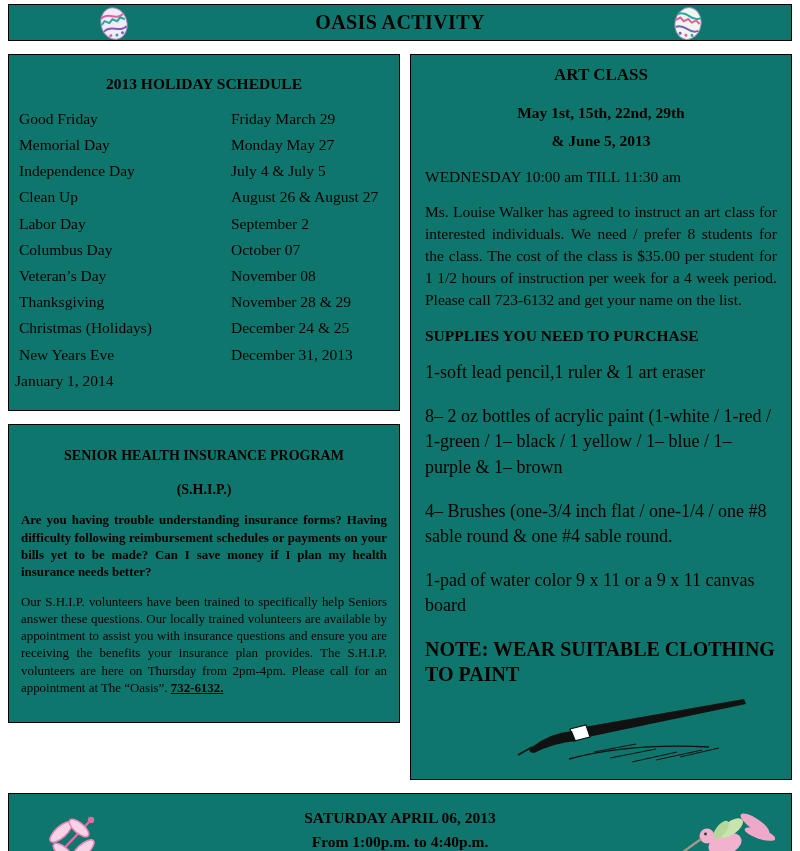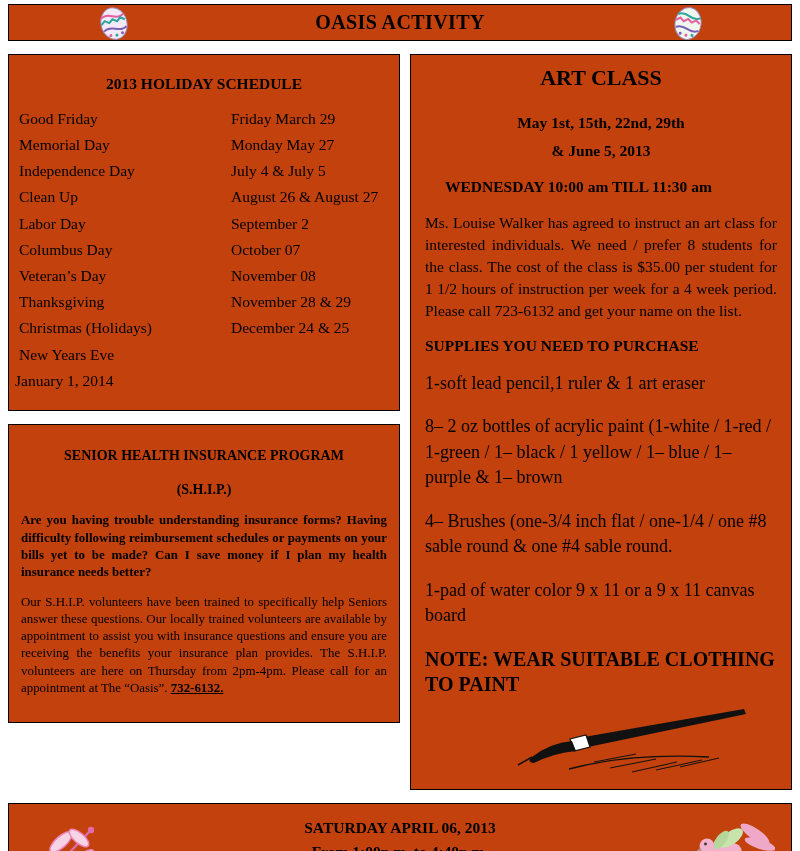--- a/index.html
+++ b/index.html
@@ -1,19 +1,19 @@
 <!DOCTYPE html>
 <html><head>
 <meta charset="utf-8">
 <style>
   html,body{margin:0;padding:0;}
   body{width:800px;height:851px;background:#fff;color:#000;
        font-family:"Liberation Serif",serif;overflow:hidden;}
   .page{padding:4px 8px 0;}
-  .box{border:1px solid #000;background:#c2410c;box-sizing:border-box;}
+  .box{border:1px solid #000;background:#0f766e;box-sizing:border-box;}
 
   
   .header-box{position:relative;height:37px;display:flex;align-items:center;justify-content:center;}
   .page-title{font-size:20px;font-weight:bold;letter-spacing:.4px;}
   .egg{position:absolute;top:1px;line-height:0;}
   .egg-left{left:90px;transform:rotate(-14deg);}
   .egg-right{right:88px;transform:rotate(10deg);}
 
   
   .content{display:flex;gap:10px;margin-top:13px;align-items:flex-start;}
@@ -31,23 +31,23 @@
   
   .ship-box{padding:8px 12px 12px;}
   .ship-title{text-align:center;font-weight:bold;font-size:14px;line-height:1.6;}
   .ship-sub{text-align:center;font-weight:bold;font-size:14px;line-height:1.5;}
   .ship-question{font-weight:bold;font-size:12.9px;text-align:justify;line-height:1.33;}
   .ship-body{font-size:12.9px;text-align:justify;line-height:1.33;margin-top:9px;}
   .ship-phone{font-weight:bold;text-decoration:underline;}
 
   
   .art-box{padding:6px 14px 8px;min-height:630px;}
-  .art-title{text-align:center;font-weight:bold;font-size:22px;margin-top:4px;}
+  .art-title{text-align:center;font-weight:bold;font-size:17px;margin-top:4px;}
   .art-dates{text-align:center;font-weight:bold;font-size:15.5px;line-height:1.8;}
-  .art-schedule{font-weight:bold;font-size:15.5px;margin-top:13px;margin-left:20px;}
+  .art-schedule{font-weight:normal;font-size:15.5px;margin-top:13px;}
   .art-desc{font-size:15.5px;text-align:justify;line-height:1.42;margin-top:3px;}
   .art-supplies-heading{font-weight:bold;font-size:15.5px;margin-top:8px;}
   .supply-item{font-size:18px;line-height:1.42;margin-top:9px;}
   .art-note{font-weight:bold;font-size:20px;line-height:1.25;margin-top:14px;}
   .brush-wrap{text-align:center;margin-top:2px;padding-left:60px;line-height:0;}
 
   
   .party-box{margin-top:13px;position:relative;height:151px;padding-top:9px;}
   .party-title{text-align:center;font-weight:bold;font-size:22px;font-family:"DejaVu Serif",serif;}
   .party-line{text-align:center;font-weight:bold;font-size:15.5px;margin-top:6px;}
@@ -124,20 +124,21 @@
           <div class="holiday-row">
             <span class="holiday-name">Thanksgiving</span>
             <span class="holiday-date">November 28 &amp; 29</span>
           </div>
           <div class="holiday-row">
             <span class="holiday-name">Christmas (Holidays)</span>
             <span class="holiday-date">December 24 &amp; 25</span>
           </div>
           <div class="holiday-row">
             <span class="holiday-name">New Years Eve</span>
+            <span class="holiday-date">December 31, 2013</span>
           </div>
           <div class="holiday-row">
             <span class="holiday-date">January 1, 2014</span>
           </div>
         </div>
       </section>
 
       <section class="box ship-box">
         <h2 class="ship-title">SENIOR HEALTH INSURANCE PROGRAM</h2>
         <div class="ship-sub">(S.H.I.P.)</div>

